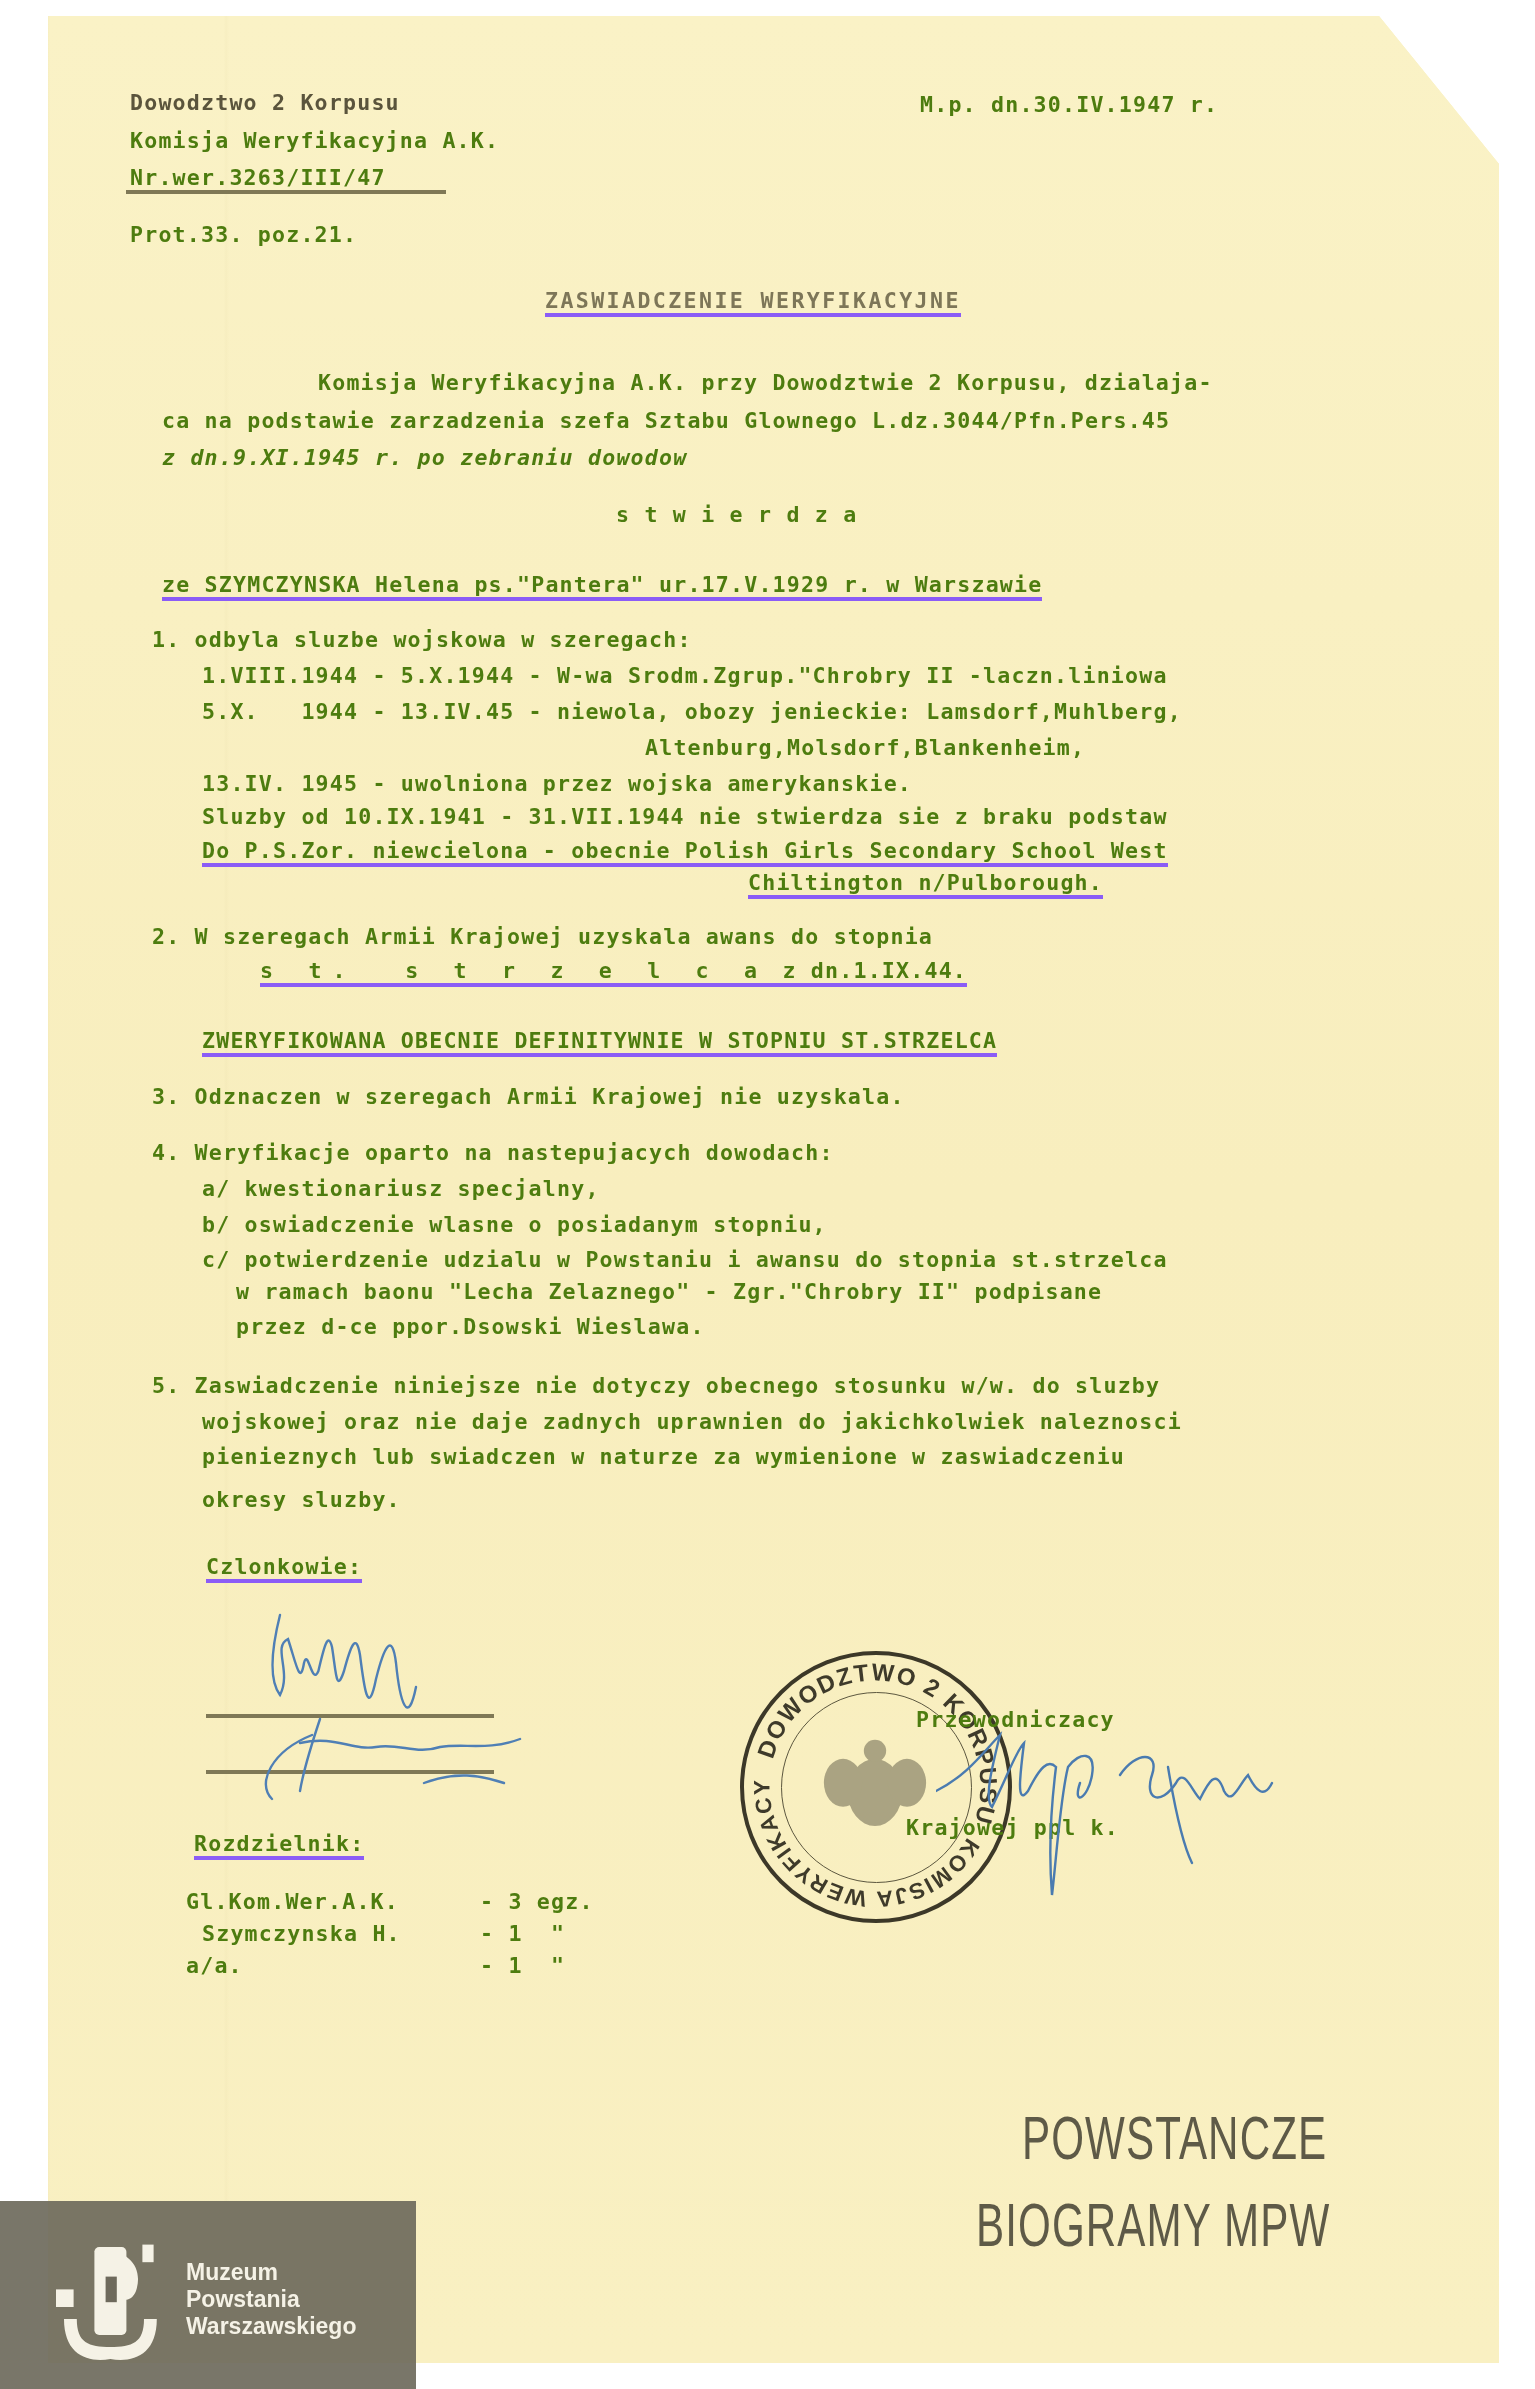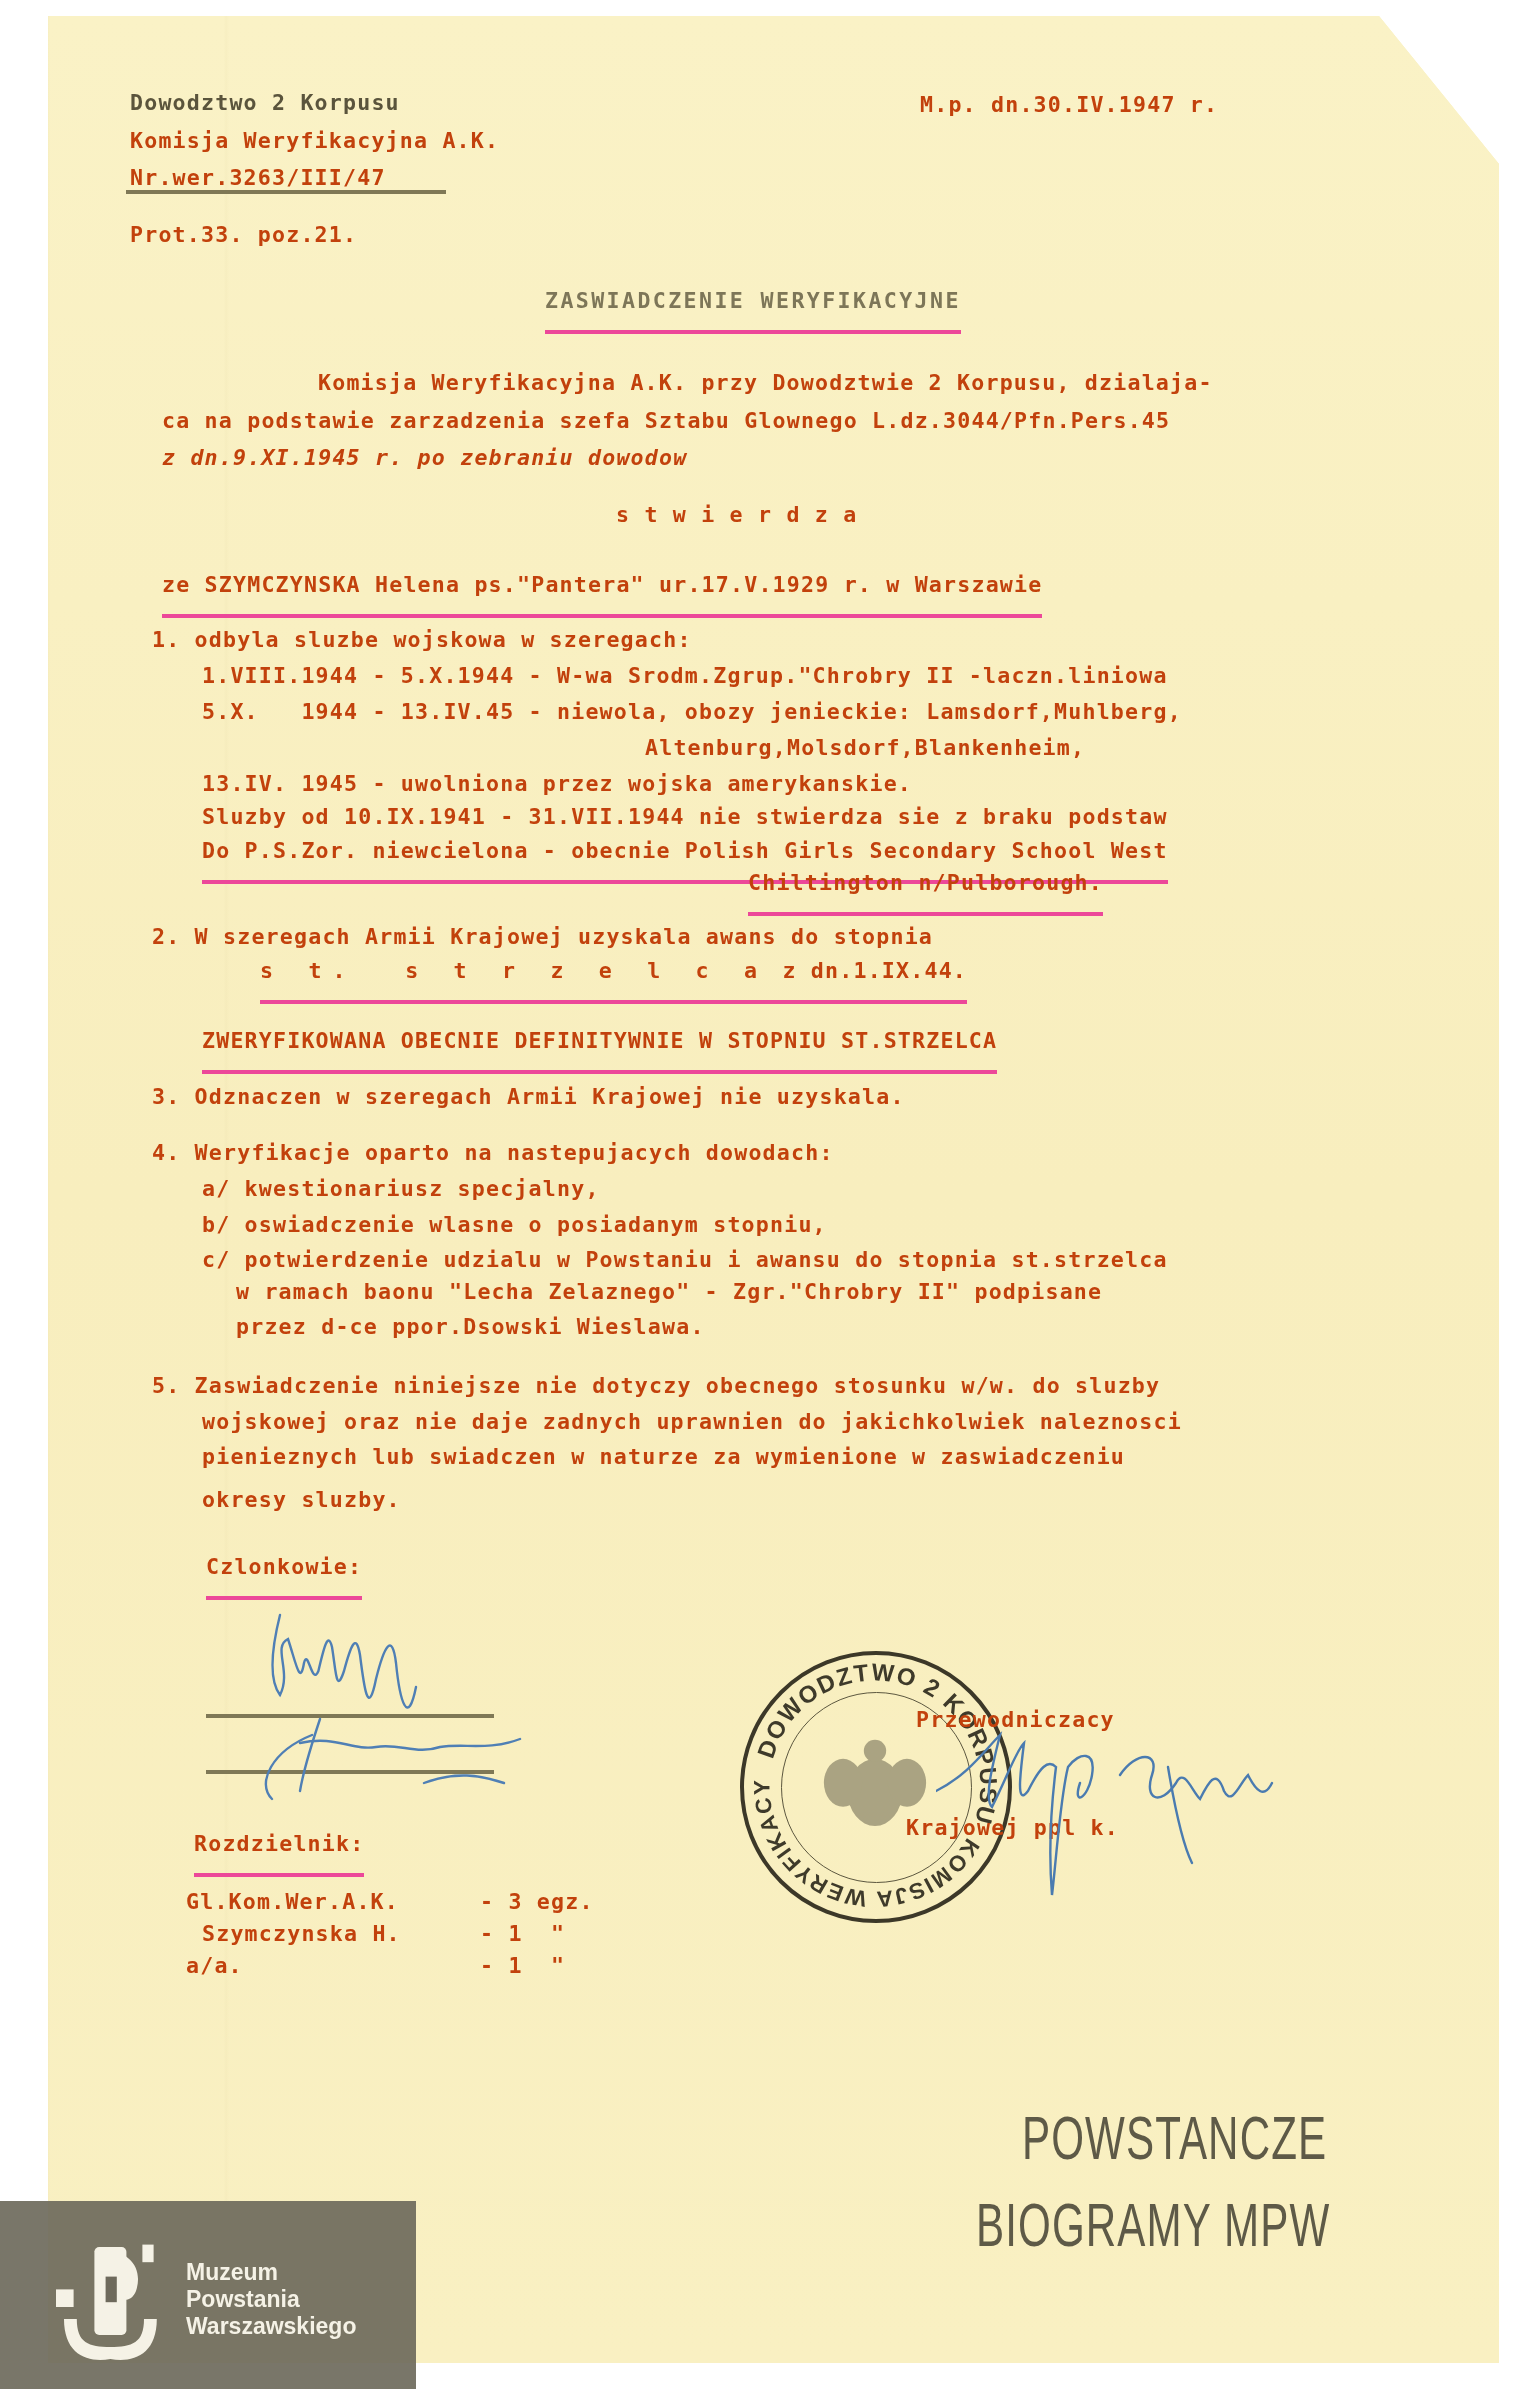--- a/index.html
+++ b/index.html
@@ -10,22 +10,22 @@
   .paper {
     position:absolute; left:48px; top:16px; width:1451px; height:2347px;
     background:#f9f0c0;
     background-image:
       linear-gradient(90deg, rgba(200,180,120,0.05) 0px, transparent 2.4px, transparent 176px, rgba(200,180,120,0.06) 178px, transparent 181px),
       linear-gradient(180deg, #faf2c6 0%, #f8eebe 50%, #f9f0c2 100%);
     clip-path: polygon(0 0, 1331px 0, 1451px 148px, 1451px 100%, 0 100%);
   }
   .tw { position:absolute; color:#7d7658; font-size:21.6px; letter-spacing:1.2px; white-space:pre; font-weight:bold; }
   .dark { color:#5a543c; }
-  .light { color:#c2410c; }
-  .ul { border-bottom:4px solid #ec4899; padding-bottom:17px; }
+  .light { color:#4d7c0f; }
+  .ul { border-bottom:4px solid #8b5cf6; padding-bottom:0; }
   .sp { letter-spacing:11.2px; }
   .line { position:absolute; height:4px; background:#7f7856; }
 
   .stamp {
     position:absolute; left:740px; top:1651px; width:272px; height:272px; border-radius:50%;
     border:4.8px solid #3c3828; box-sizing:border-box;
   }
   .stamp .inner {
     position:absolute; left:37px; top:37px; width:189px; height:189px; border-radius:50%;
     border:1.6px solid #5c573f;

